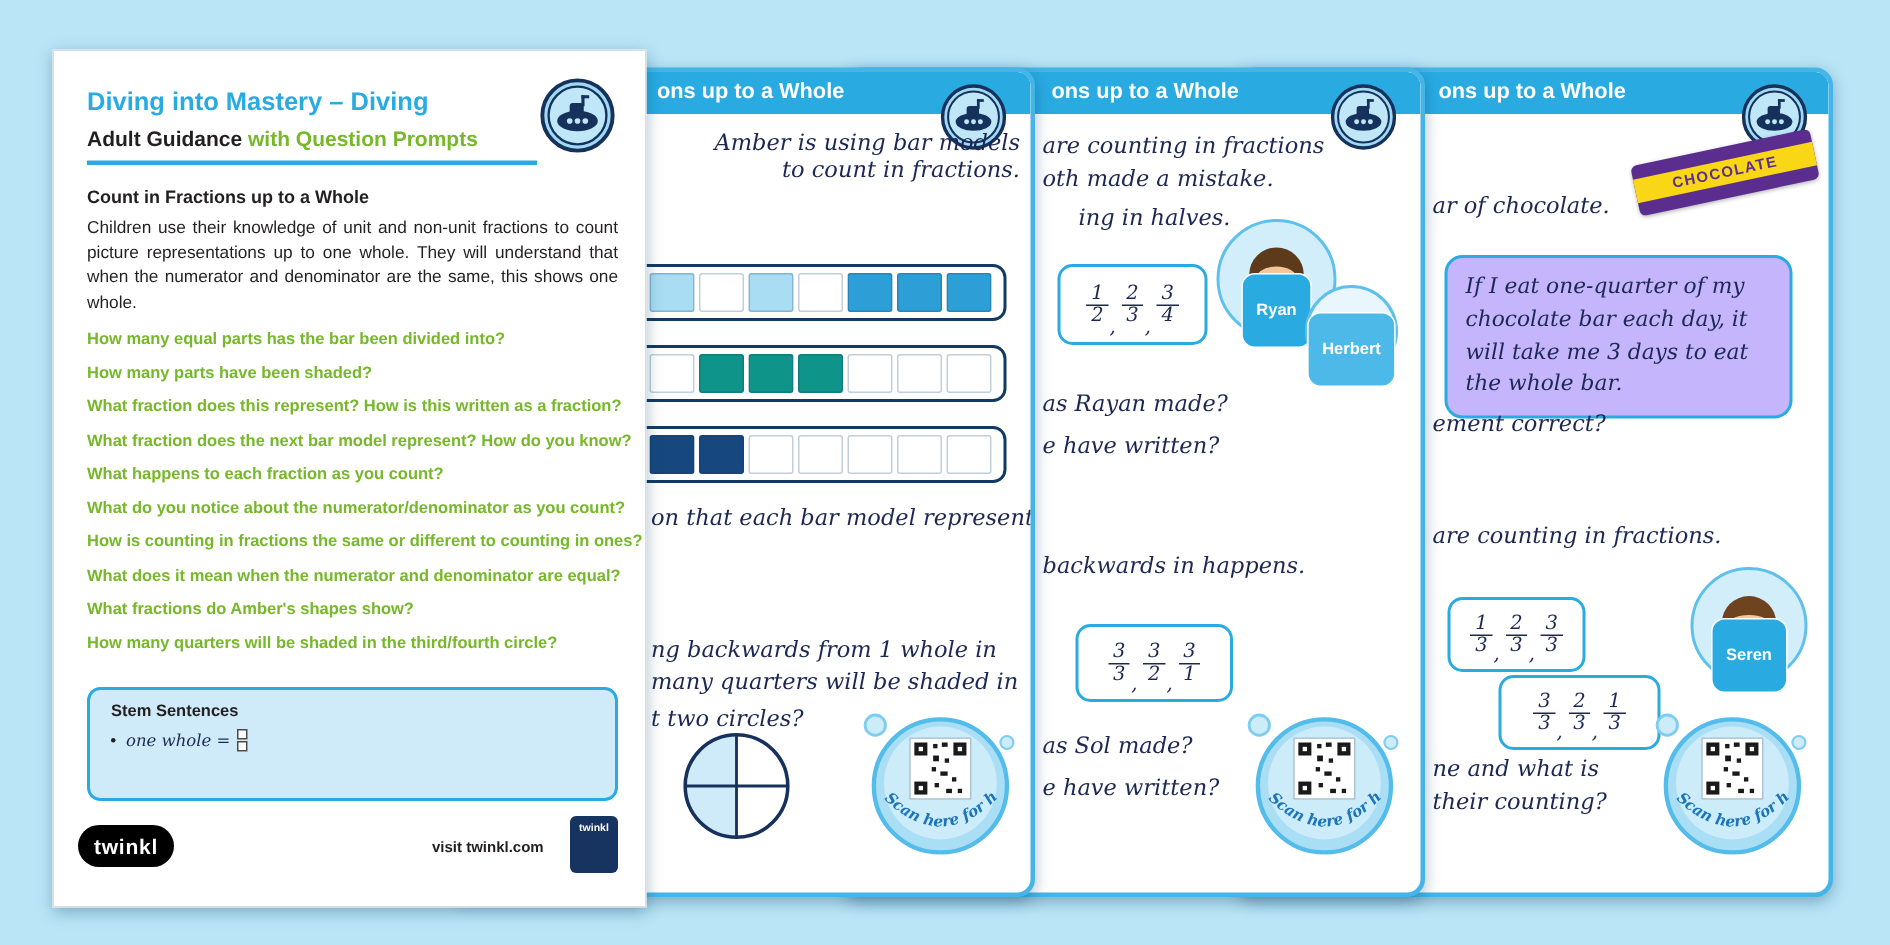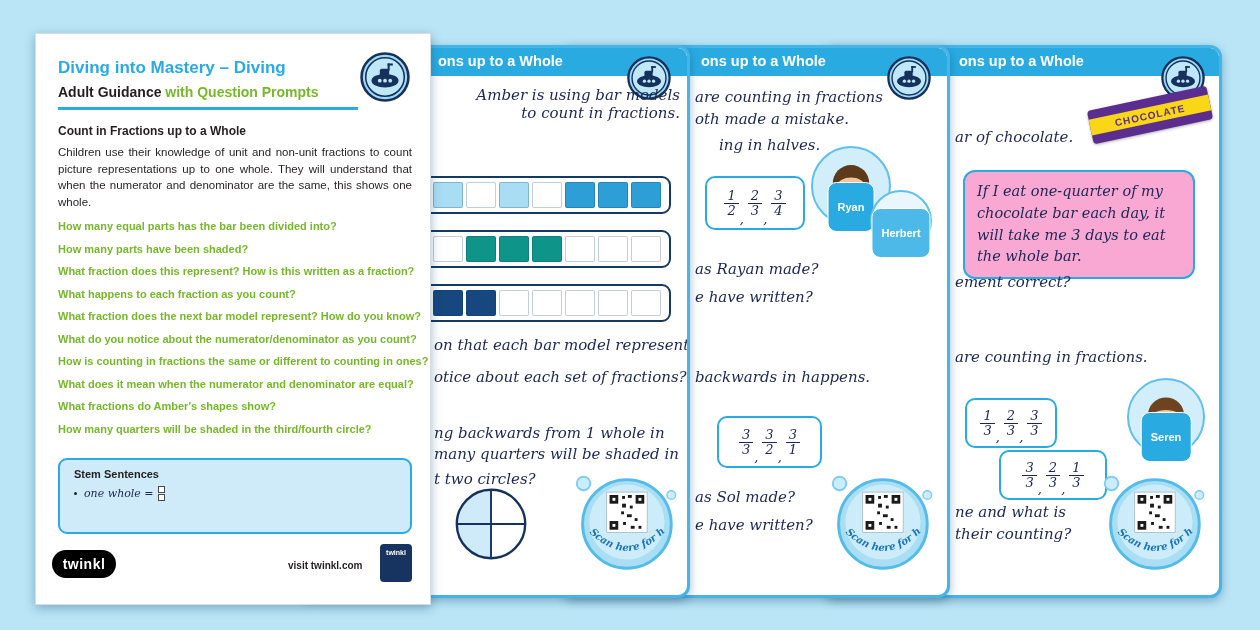--- a/index.html
+++ b/index.html
@@ -19,21 +19,21 @@
 
   .barmodel { position:absolute; height:38px; width:343px; left:25px; border:2.5px solid #123a63; border-radius:9px; background:#fff; display:flex; align-items:center; gap:3px; padding:0 4px; }
   .cell { width:30px; height:26px; border:1px solid rgba(10,60,100,.25); border-radius:2px; flex:0 0 auto; }
 
   .fracbubble { position:absolute; border:2px solid #29abe2; border-radius:10px; background:#fff; display:flex; align-items:center; justify-content:center; font-family:"DejaVu Serif", serif; font-style:italic; color:#1c2753; }
   .frac { display:inline-flex; flex-direction:column; align-items:center; line-height:1.05; font-size:13px; }
   .frac .num { border-bottom:1.4px solid #1c2753; padding:0 3px; }
   .frac .den { padding:0 3px; }
   .comma { align-self:flex-end; margin:0 4px 2px 1px; font-size:13px; }
 
-  .speech { position:absolute; border:2px solid #29abe2; border-radius:12px; background:#f9a8d4; padding:9px 12px; font-family:"DejaVu Serif", serif; font-style:italic; font-size:14.5px; color:#1c2753; line-height:1.5; }
+  .speech { position:absolute; border:2px solid #29abe2; border-radius:12px; background:#c4b5fd; padding:9px 12px; font-family:"DejaVu Serif", serif; font-style:italic; font-size:14.5px; color:#1c2753; line-height:1.5; }
 
   .avatar-bubble { position:absolute; border-radius:50%; background:#d2eefb; border:2.5px solid #5fc0ec; display:flex; align-items:center; justify-content:center; }
   .name-pill { position:absolute; left:50%; transform:translateX(-50%); bottom:-8px; background:#29abe2; color:#fff; font-weight:bold; font-size:11px; padding:18px 9px; border-radius:9px; white-space:nowrap; border:1.5px solid #fff; }
 
   .choc { position:absolute; width:122px; height:34px; background:#5b2d8e; border-radius:4px; transform:rotate(-12deg); box-shadow:0 1px 3px rgba(0,0,0,.3); }
   .choc-band { position:absolute; top:9px; left:0; right:0; height:16px; background:#f9d616; display:flex; align-items:center; justify-content:center; }
   .choc-band span { color:#5b2d8e; font-weight:bold; font-size:10px; letter-spacing:1px; }
 
   .qr { position:absolute; }
 
@@ -340,21 +340,20 @@
         <span class="cell" style="background: rgb(23, 71, 127);"></span>
         <span class="cell" style="background: rgb(23, 71, 127);"></span>
         <span class="cell" style="background: rgb(255, 255, 255);"></span>
         <span class="cell" style="background: rgb(255, 255, 255);"></span>
         <span class="cell" style="background: rgb(255, 255, 255);"></span>
         <span class="cell" style="background: rgb(255, 255, 255);"></span>
         <span class="cell" style="background: rgb(255, 255, 255);"></span>
       </div>
 
     <div class="ws-text" style="left:131px; top:288px;">on that each bar model represents.</div>
-    <div class="ws-text" style="left:131px; top:320px;">otice about each set of fractions?</div>
 
     <div class="ws-text" style="left:131px; top:376px;">ng backwards from 1 whole in</div>
     <div class="ws-text" style="left:131px; top:397px;">many quarters will be shaded in</div>
     <div class="ws-text" style="left:131px; top:422px;">t two circles?</div>
 
     <svg style="position:absolute; left:150px; top:438px;" width="76" height="76" viewBox="0 0 80 80">
       <path d="M40,40 L40,4 A36,36 0 0,0 4,40 Z" fill="#cfeaf8"></path>
       <path d="M40,40 L4,40 A36,36 0 0,0 40,76 Z" fill="#cfeaf8"></path>
       <circle cx="40" cy="40" r="36" fill="none" stroke="#16325c" stroke-width="2.5"></circle>
       <line x1="40" y1="4" x2="40" y2="76" stroke="#16325c" stroke-width="2"></line>
@@ -412,22 +411,22 @@
       <circle cx="29" cy="27.5" r="1.8" fill="#bfe7f8"></circle>
     </svg>
 
     <div class="p1-heading">Count in Fractions up to a Whole</div>
     <div class="p1-intro">Children use their knowledge of unit and non-unit fractions to count picture representations up to one whole. They will understand that when the numerator and denominator are the same, this shows one whole.</div>
 
     <div class="p1-prompts">
       <div>How many equal parts has the bar been divided into?</div>
       <div>How many parts have been shaded?</div>
       <div>What fraction does this represent? How is this written as a fraction?</div>
+      <div>What fraction does the next bar model represent? How do you know?</div>
       <div>What happens to each fraction as you count?</div>
-      <div>What fraction does the next bar model represent? How do you know?</div>
       <div>What do you notice about the numerator/denominator as you count?</div>
       <div>How is counting in fractions the same or different to counting in ones?</div>
       <div>What does it mean when the numerator and denominator are equal?</div>
       <div>What fractions do Amber's shapes show?</div>
       <div>How many quarters will be shaded in the third/fourth circle?</div>
     </div>
 
     <div class="stem-box">
       <div class="stem-title">Stem Sentences</div>
       <div class="stem-line">

